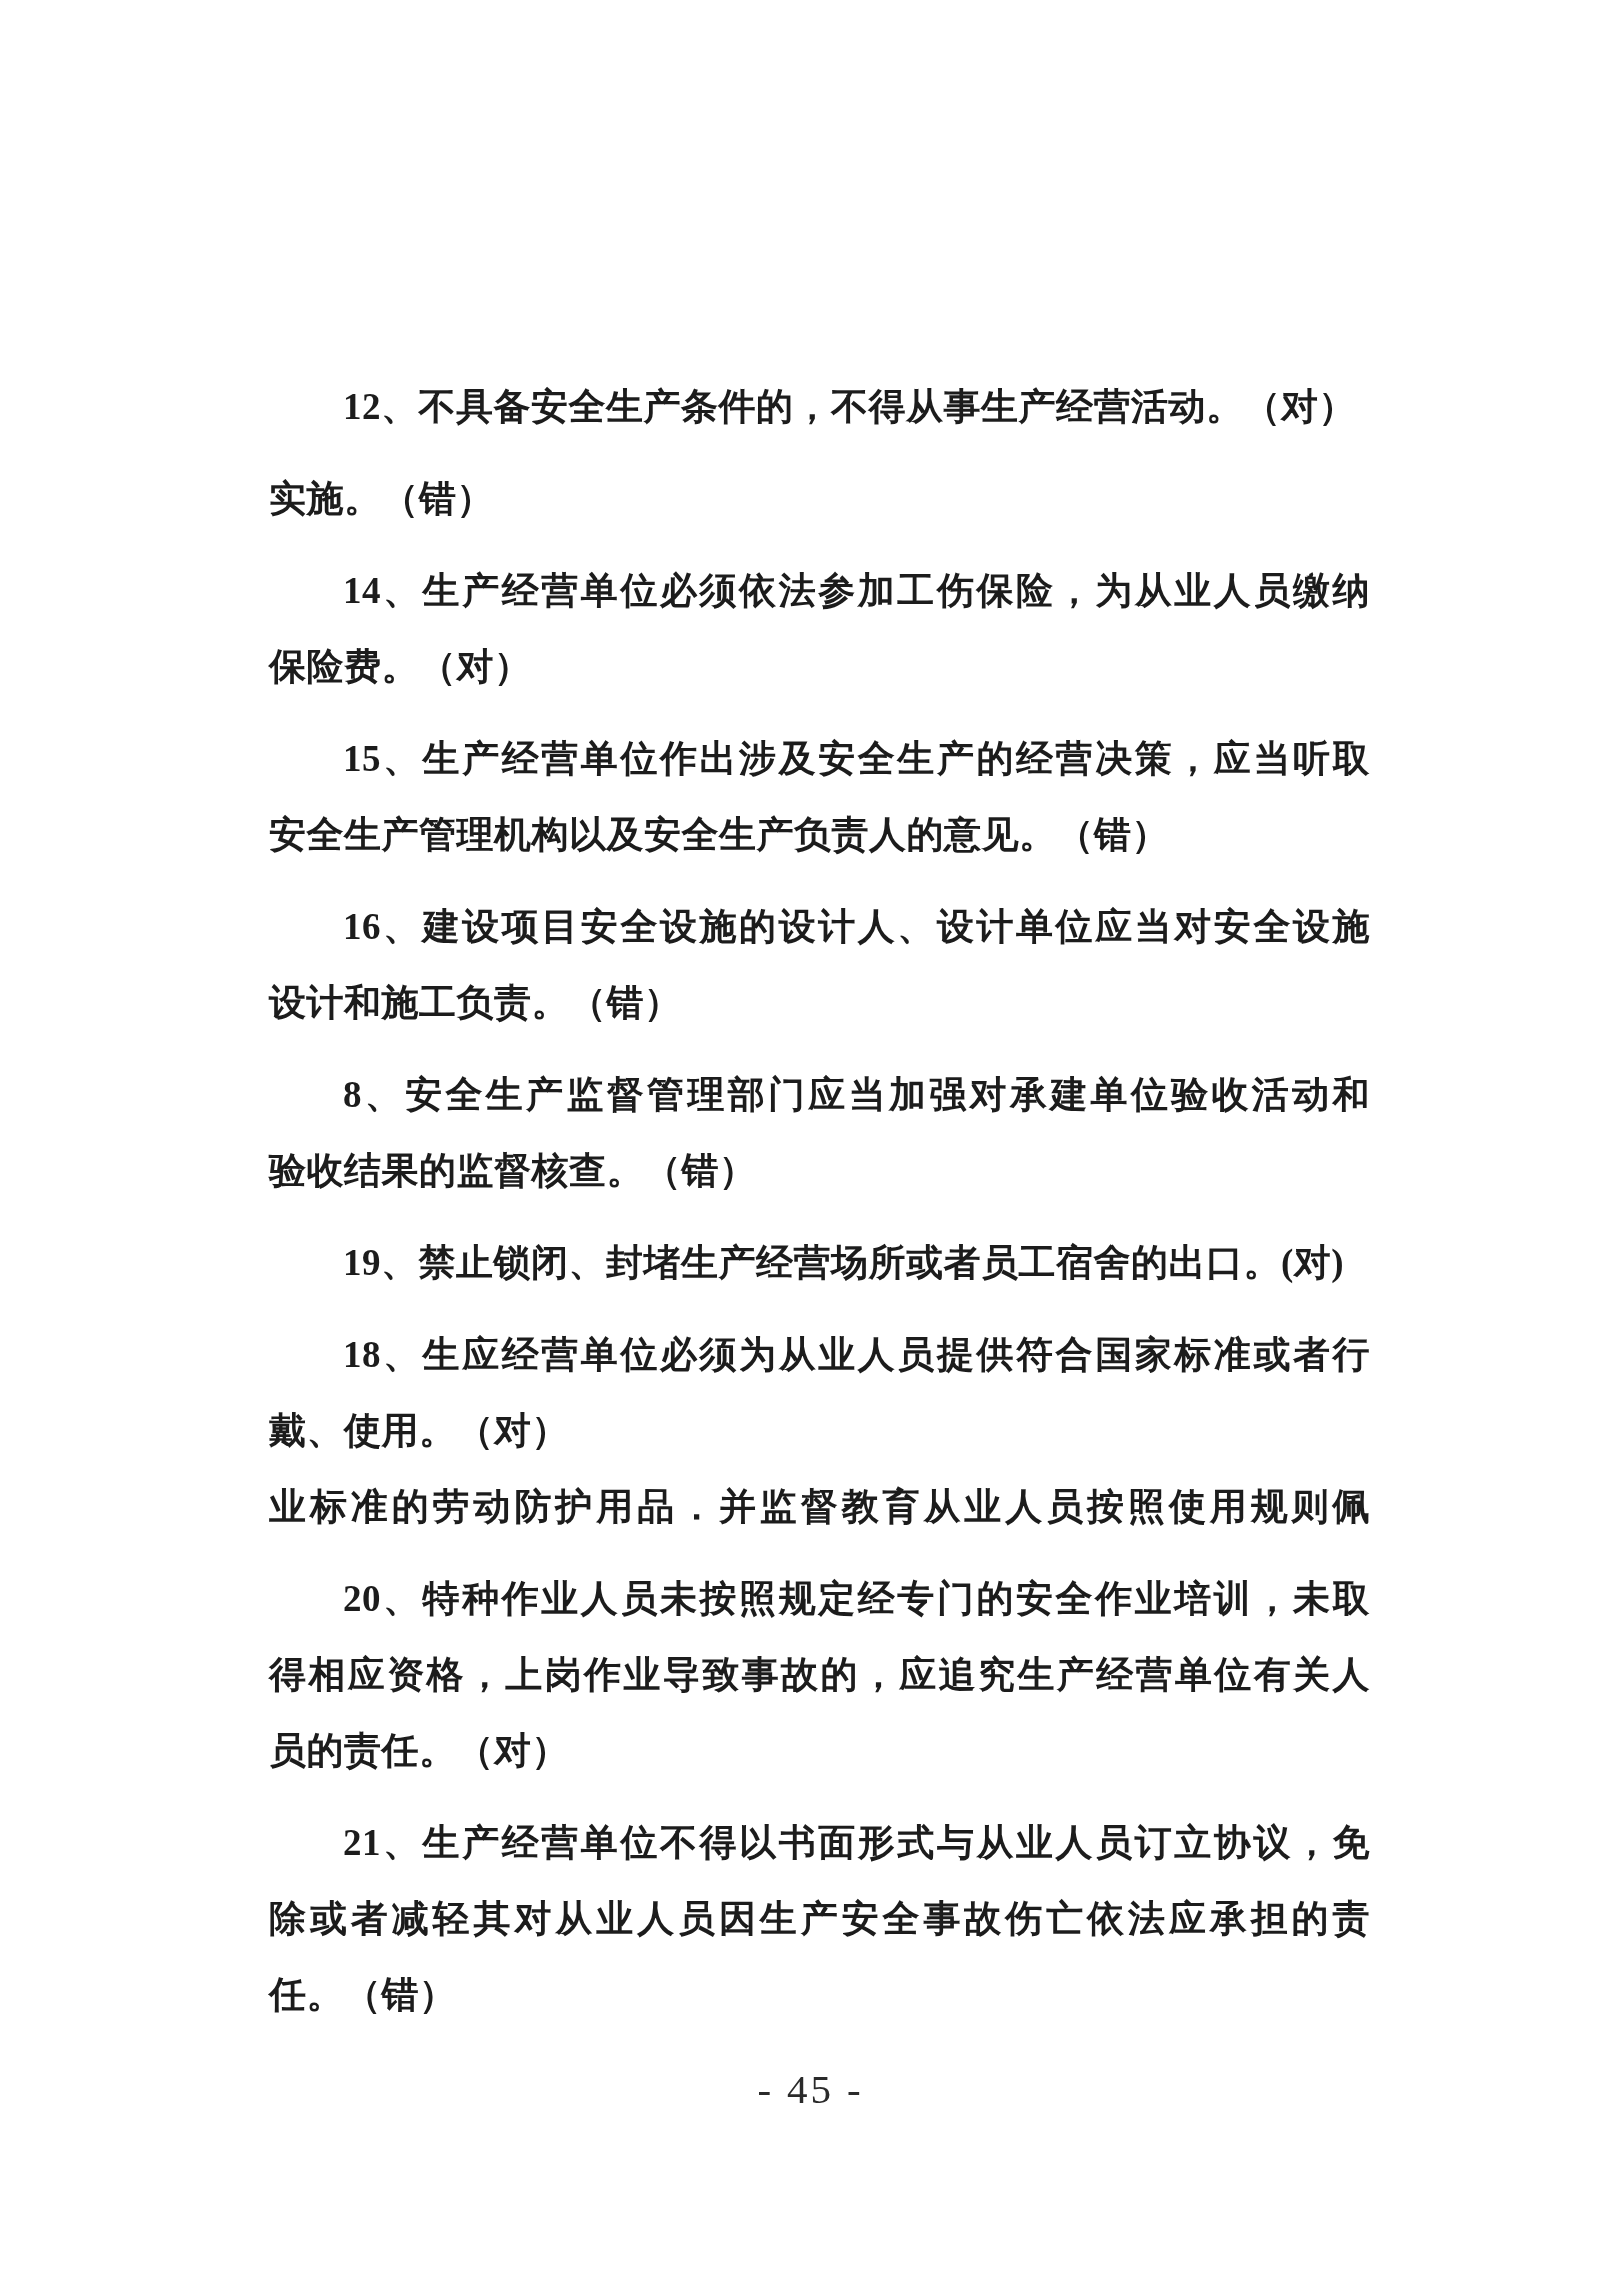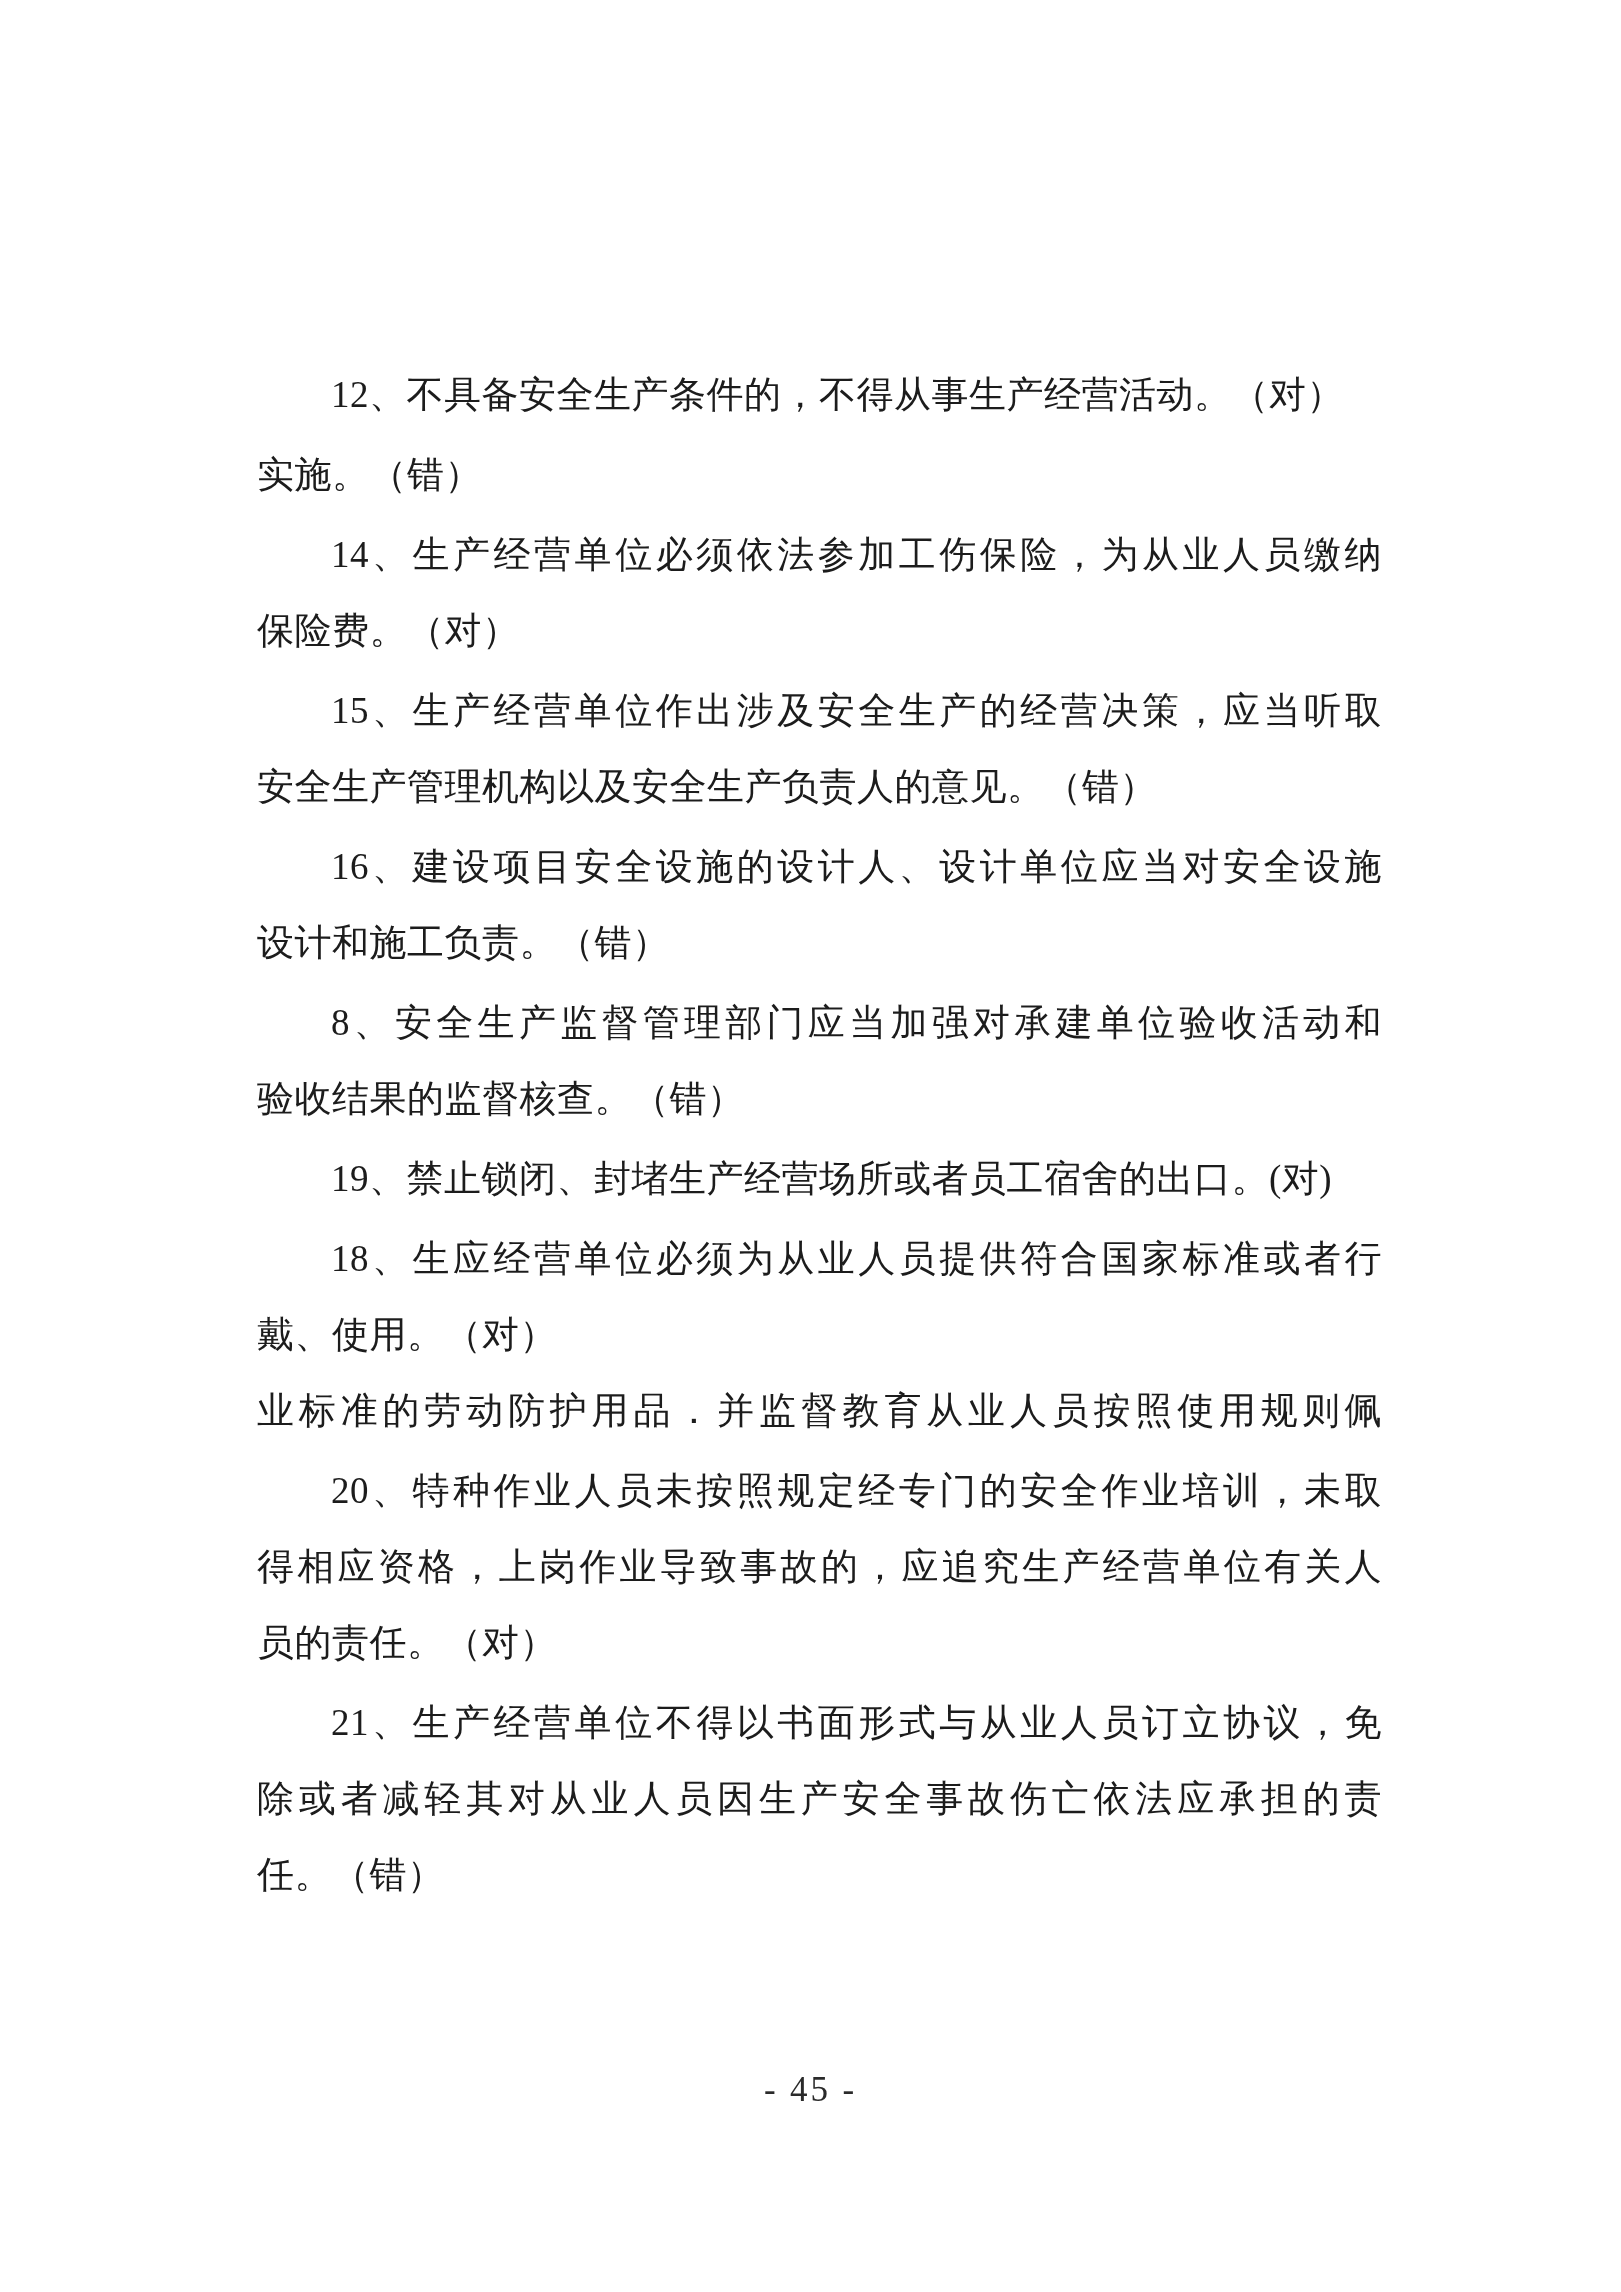--- a/index.html
+++ b/index.html
@@ -17,22 +17,23 @@
     font-family: "Liberation Serif", "DejaVu Serif", serif;
     color: #1c1c1c;
   }
   .question-list {
     position: absolute;
     left: 253px;
     top: 353px;
     width: 1133px;
   }
   .paragraph {
-    margin: 4px;
+    margin: 16px;
     padding: 0;
+    font-weight: bold;
   }
   .text-line {
     font-size: 37px;
     line-height: 76px;
     height: 76px;
     letter-spacing: 0.5px;
     white-space: nowrap;
     overflow: visible;
   }
   
@@ -45,21 +46,21 @@
   
   .text-line.first {
     text-indent: 2em;
   }
   .page-footer {
     position: absolute;
     left: 0;
     top: 2060px;
     width: 1621px;
     text-align: center;
-    font-size: 35px;
+    font-size: 41px;
     line-height: 59px;
     letter-spacing: 2.9px;
     color: #2a2a2a;
   }
 </style>
 </head>
 <body>
 
 <div class="page">
 

